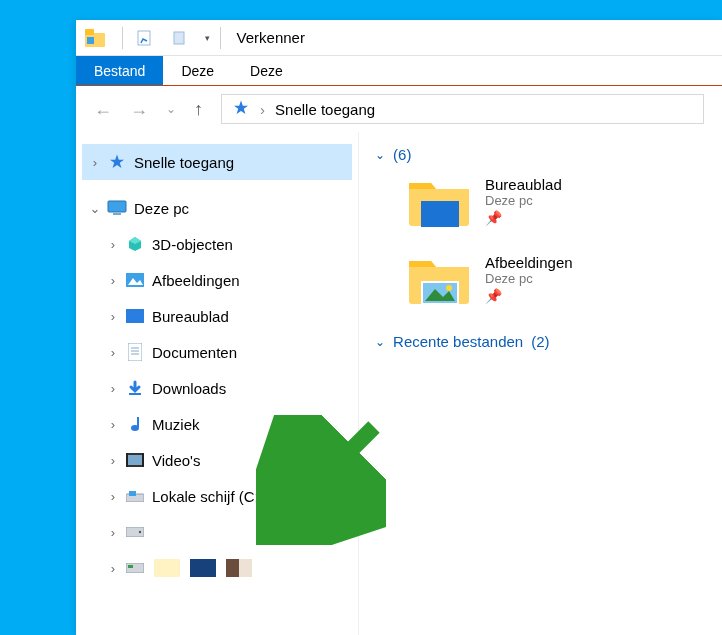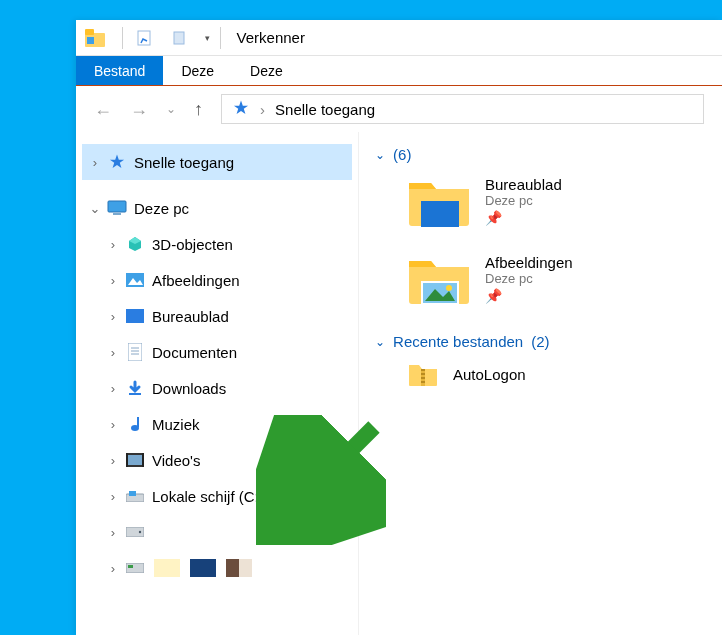--- a/index.html
+++ b/index.html
@@ -306,33 +306,20 @@
       </div>
 
       <div class="grp-head">
         <span class="caret">⌄</span>
         <span>Recente bestanden</span>
         <span class="count">(2)</span>
       </div>
 
       <div class="recent-list">
 
-        <div class="recent-item">
-          <div class="recent-thumb">
-            <svg width="30" height="26" viewBox="0 0 30 26">
-              <path d="M1 4h10l3 4h15v16a1 1 0 0 1-1 1H2a1 1 0 0 1-1-1z" fill="#ffd466"></path>
-              <rect x="13" y="8" width="4" height="17" fill="#e7b63c"></rect>
-              <rect x="13" y="8" width="4" height="2" fill="#b98b1f"></rect>
-                <rect x="13" y="12" width="4" height="2" fill="#b98b1f"></rect>
-                <rect x="13" y="16" width="4" height="2" fill="#b98b1f"></rect>
-                <rect x="13" y="20" width="4" height="2" fill="#b98b1f"></rect>
-            </svg>
-          </div>
-          <span>AutoLogon</span>
-        </div>
 
 
       </div>
 
     </div>
   </div>
 
   <svg class="arrow-annotation" style="left:180px; top:395px;" width="130" height="130" viewBox="0 0 130 130">
     <defs>
       <marker id="ahead" markerWidth="14" markerHeight="14" refX="6" refY="6" orient="auto">

